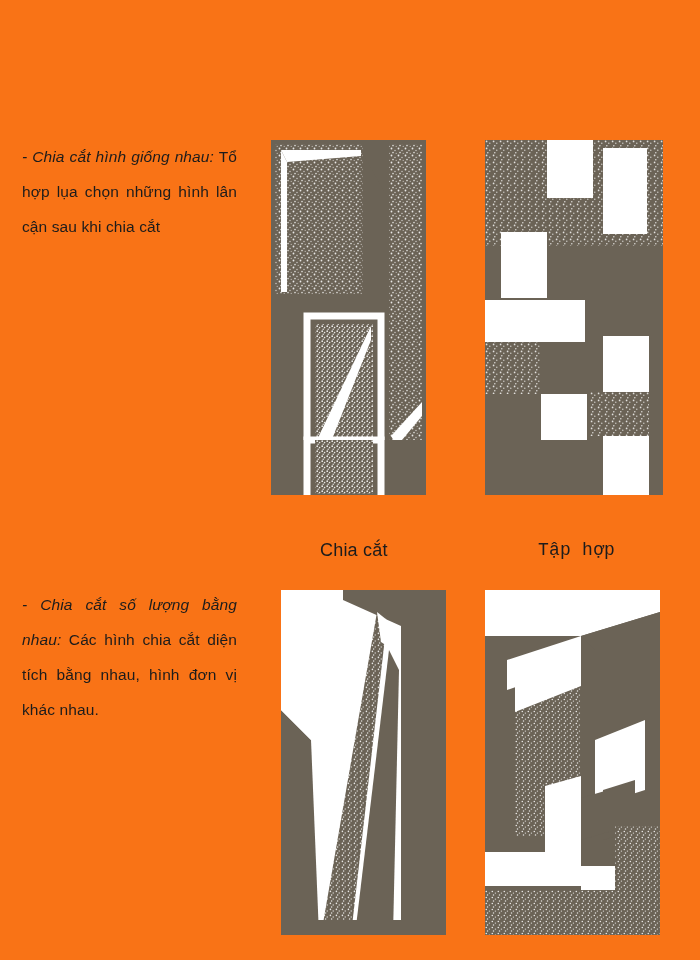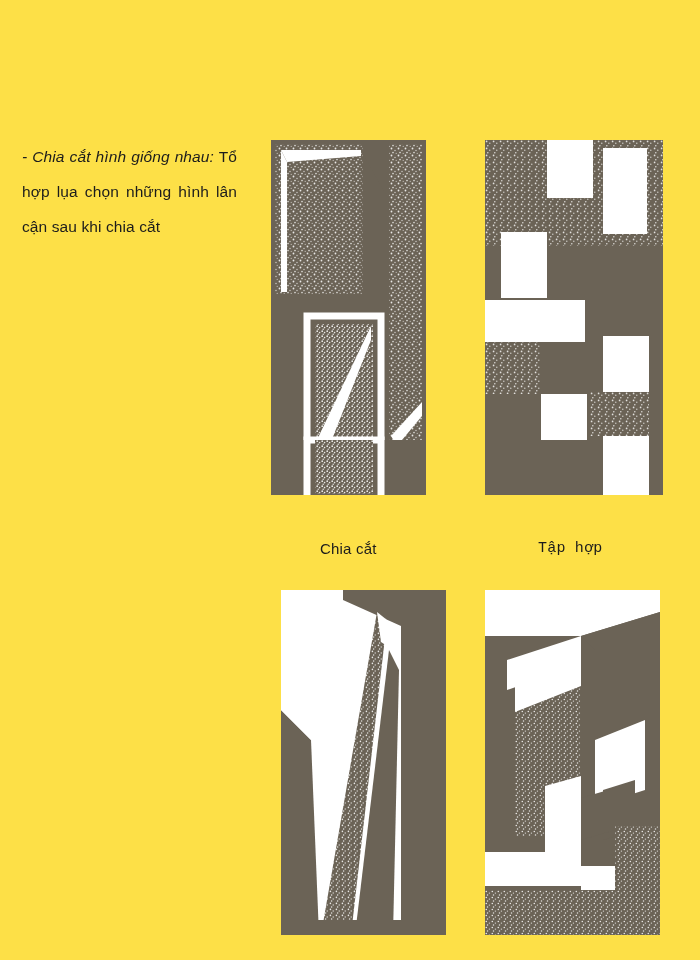--- a/index.html
+++ b/index.html
@@ -12,21 +12,21 @@
     height: 960px;
     position: relative;
     overflow: hidden;
     font-family: "Liberation Sans", sans-serif;
     color: #1a1a1a;
   }
 
   .page {
     position: absolute;
     inset: 0;
-    background: #fde047;
+    background: #f97316;
   }
 
   
   .text-col {
     position: absolute;
     left: 22px;
     top: 140px;
     width: 215px;
   }
 
@@ -48,21 +48,21 @@
   }
 
   
   .fig {
     position: absolute;
     background: #ffffff;
     overflow: hidden;
   }
   .fig-caption {
     position: absolute;
-    font-size: 15px;
+    font-size: 18px;
     color: #1c1c1c;
     letter-spacing: .2px;
   }
 
   
   :root { }
 
   
   #fig1 { left: 271px; top: 140px; width: 155px; height: 355px; }
   
@@ -81,20 +81,25 @@
 <body>
 
 <div class="page">
 
   <div class="text-col">
     <div class="para">
       <span class="lead">- Chia cắt hình giống nhau:</span><span> Tổ hợp lụa chọn những hình lân cận sau khi chia cắt</span>
     </div>
   </div>
 
+  <div class="text-col para-2">
+    <div class="para">
+      <span class="lead">- Chia cắt số lượng bằng nhau:</span><span> Các hình chia cắt diện tích bằng nhau, hình đơn vị khác nhau.</span>
+    </div>
+  </div>
 
   <div class="fig" id="fig1">
     <svg width="155" height="355" viewBox="0 0 155 355">
       <defs>
         <pattern id="speck1" width="7" height="7" patternUnits="userSpaceOnUse">
           <rect width="7" height="7" fill="#6b6356"></rect>
           <circle cx="1.5" cy="1.5" r="0.9" fill="#ffffff" opacity="0.85"></circle>
           <circle cx="5" cy="3.5" r="0.7" fill="#ffffff" opacity="0.7"></circle>
           <circle cx="3" cy="5.6" r="0.8" fill="#ffffff" opacity="0.8"></circle>
           <circle cx="6.2" cy="6.4" r="0.55" fill="#ffffff" opacity="0.6"></circle>

